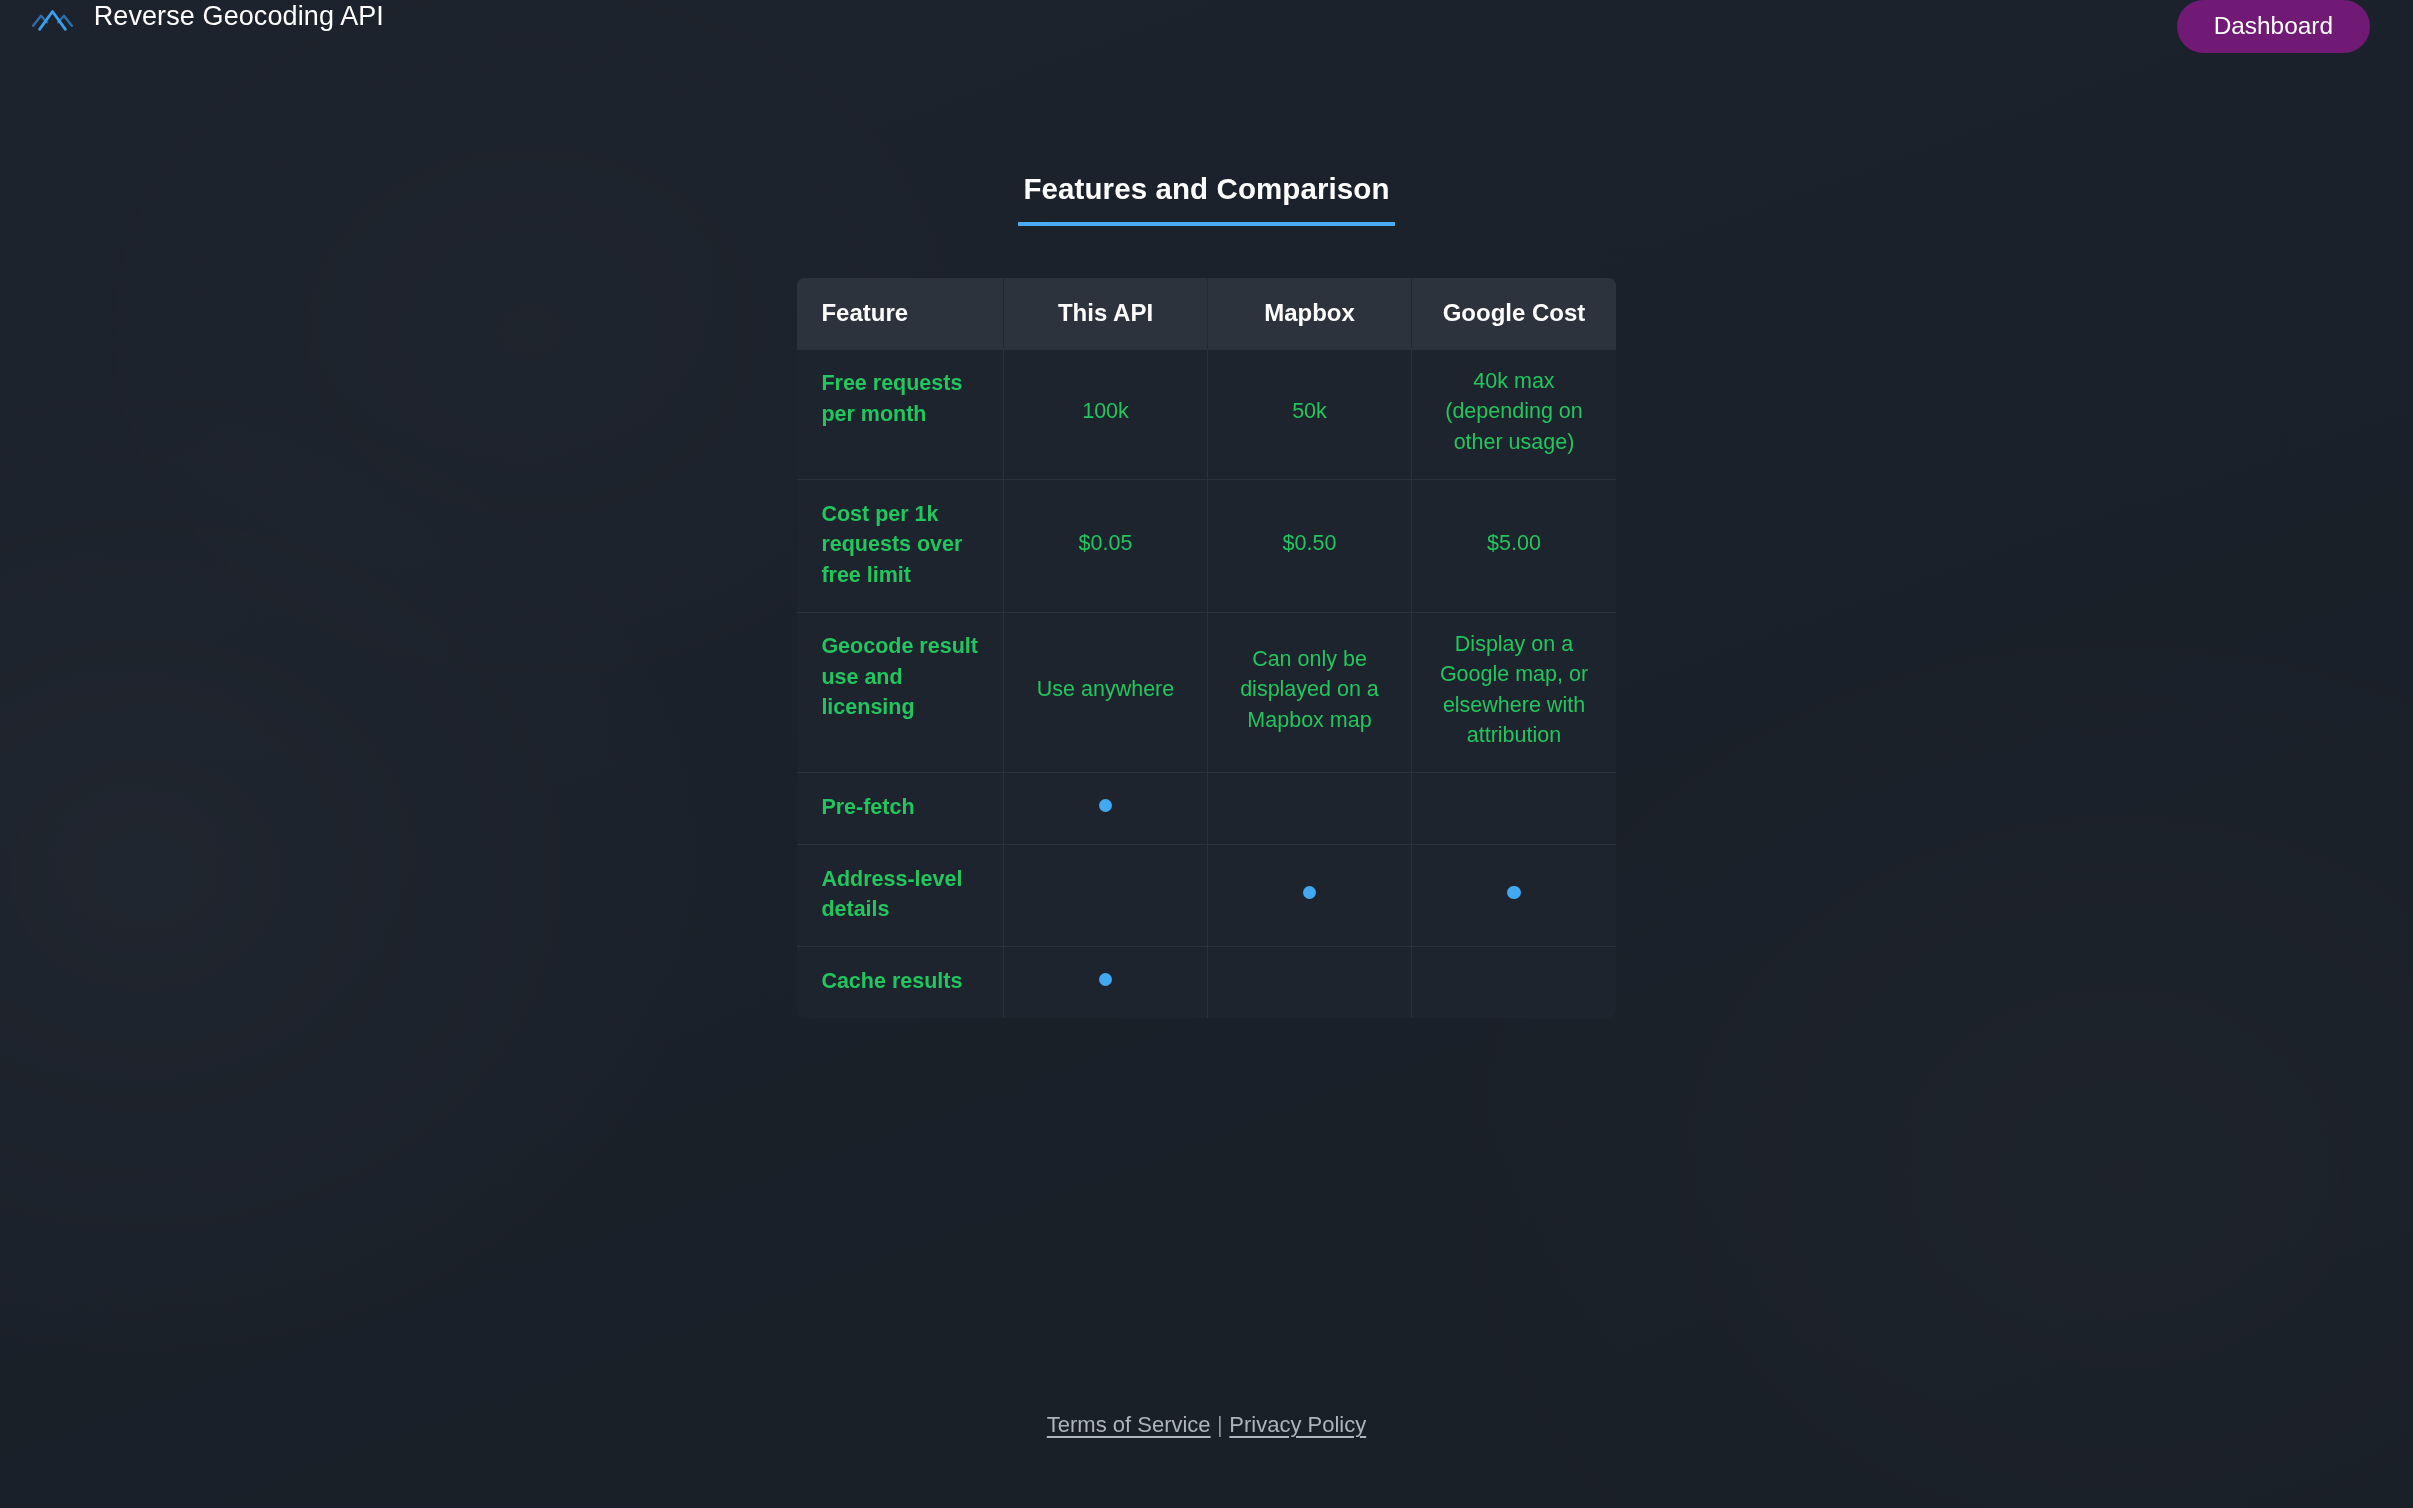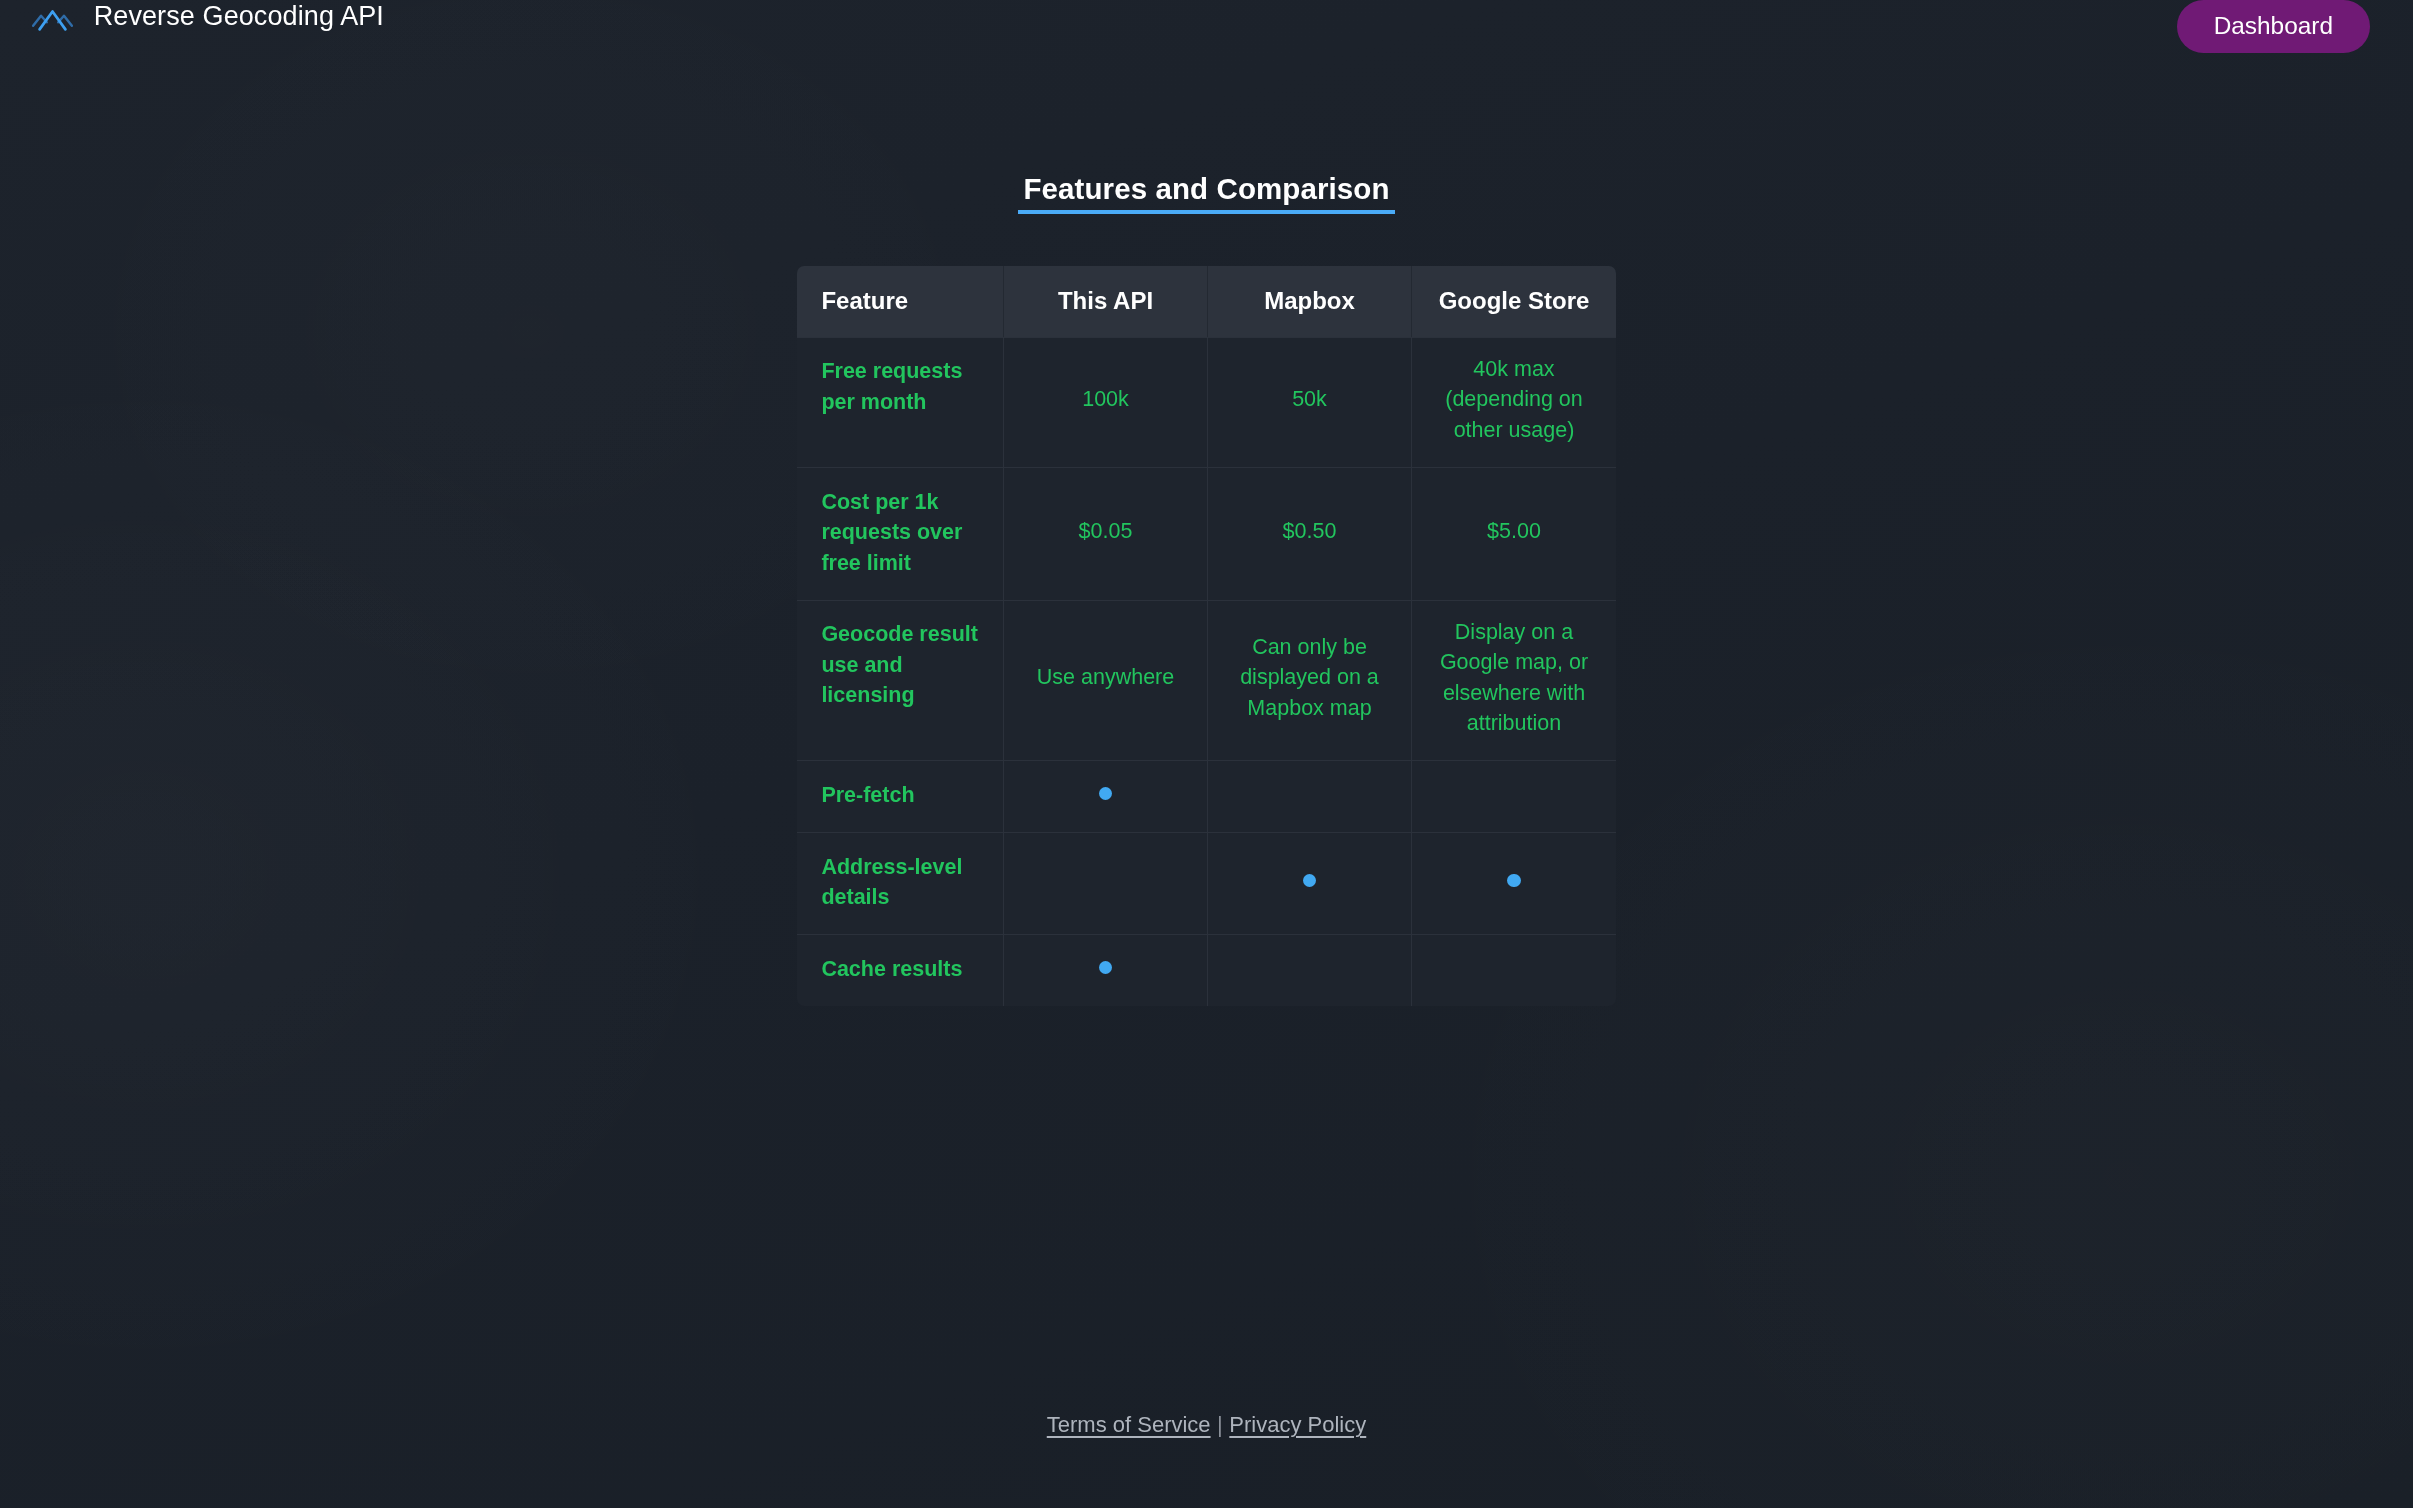--- a/index.html
+++ b/index.html
@@ -76,21 +76,21 @@
     display: flex;
     flex-direction: column;
     align-items: center;
   }
 
   .page-title {
     font-size: 29.5px;
     font-weight: bold;
     color: #ffffff;
     letter-spacing: 0.1px;
-    padding-bottom: 4px;
+    padding-bottom: 16px;
     border-bottom: 4.3px solid #4aabf7;
     display: inline-block;
     white-space: nowrap;
     padding-left: 5.7px;
     padding-right: 5.7px;
   }
 
   
   .cmp-table {
     margin-top: 52px;
@@ -192,21 +192,21 @@
 <div class="main">
 
   <h1 class="page-title">Features and Comparison</h1>
 
   <table class="cmp-table">
     <thead>
       <tr>
         <th class="col-feature">Feature</th>
         <th class="col-value">This API</th>
         <th class="col-value">Mapbox</th>
-        <th class="col-value">Google Store</th>
+        <th class="col-value">Google Cost</th>
       </tr>
     </thead>
     <tbody>
 
       <tr>
         <td class="feature-cell">Free requests per month</td>
         <td class="value-cell">100k</td>
         <td class="value-cell">50k</td>
         <td class="value-cell">40k max (depending on other usage)</td>
       </tr>

